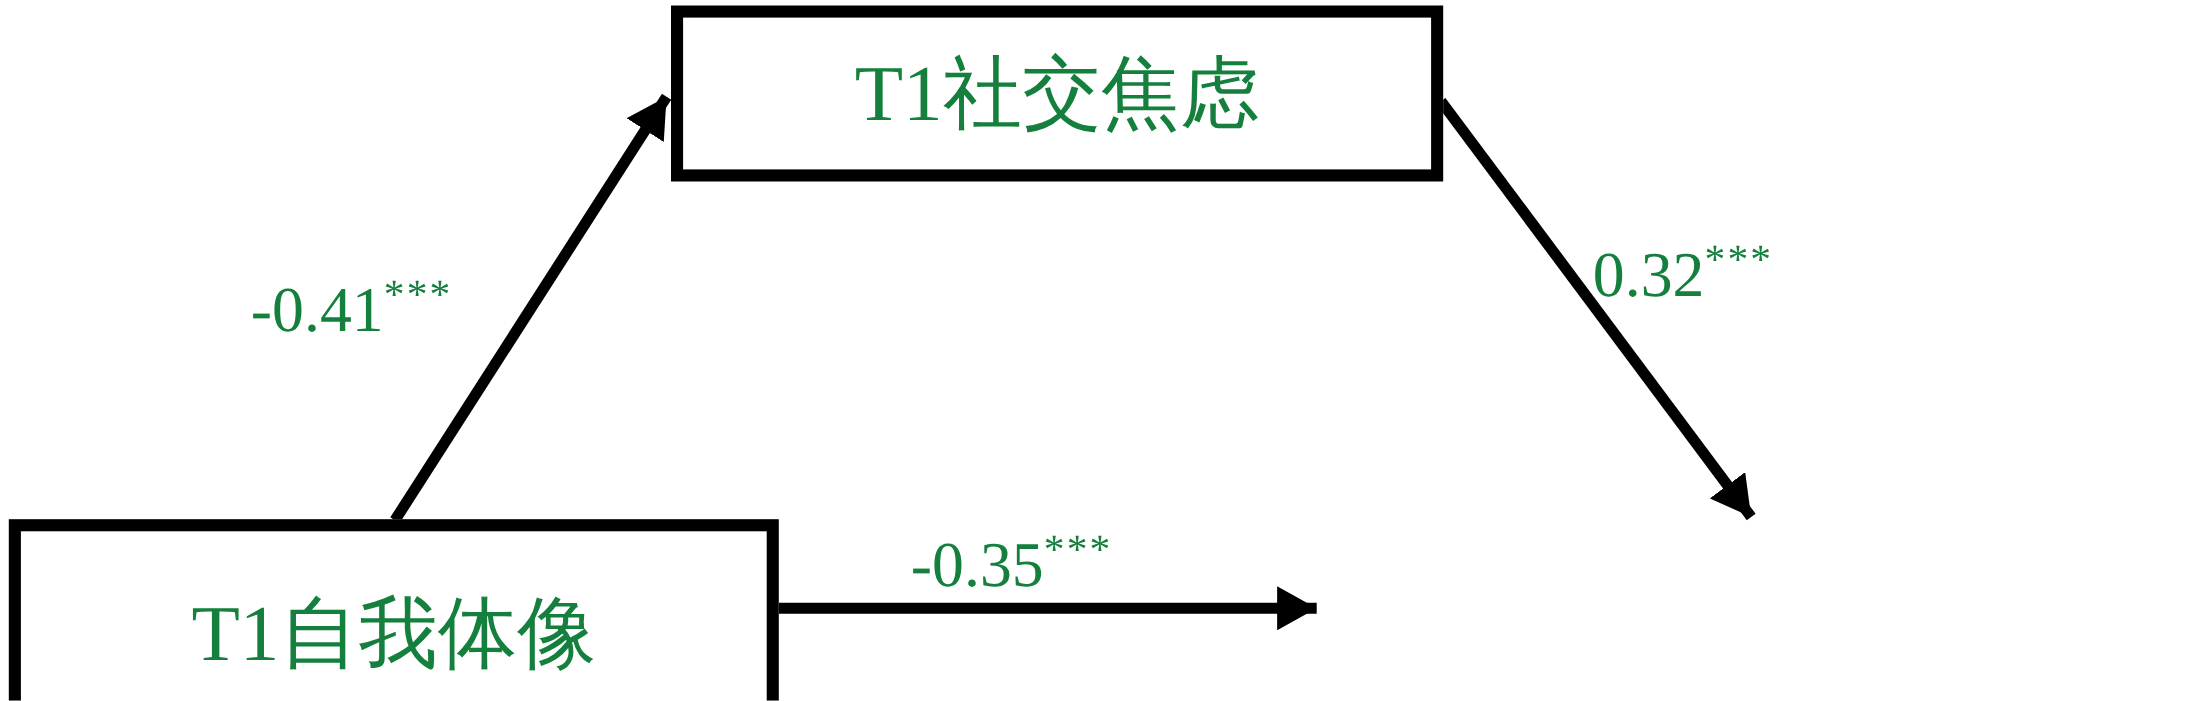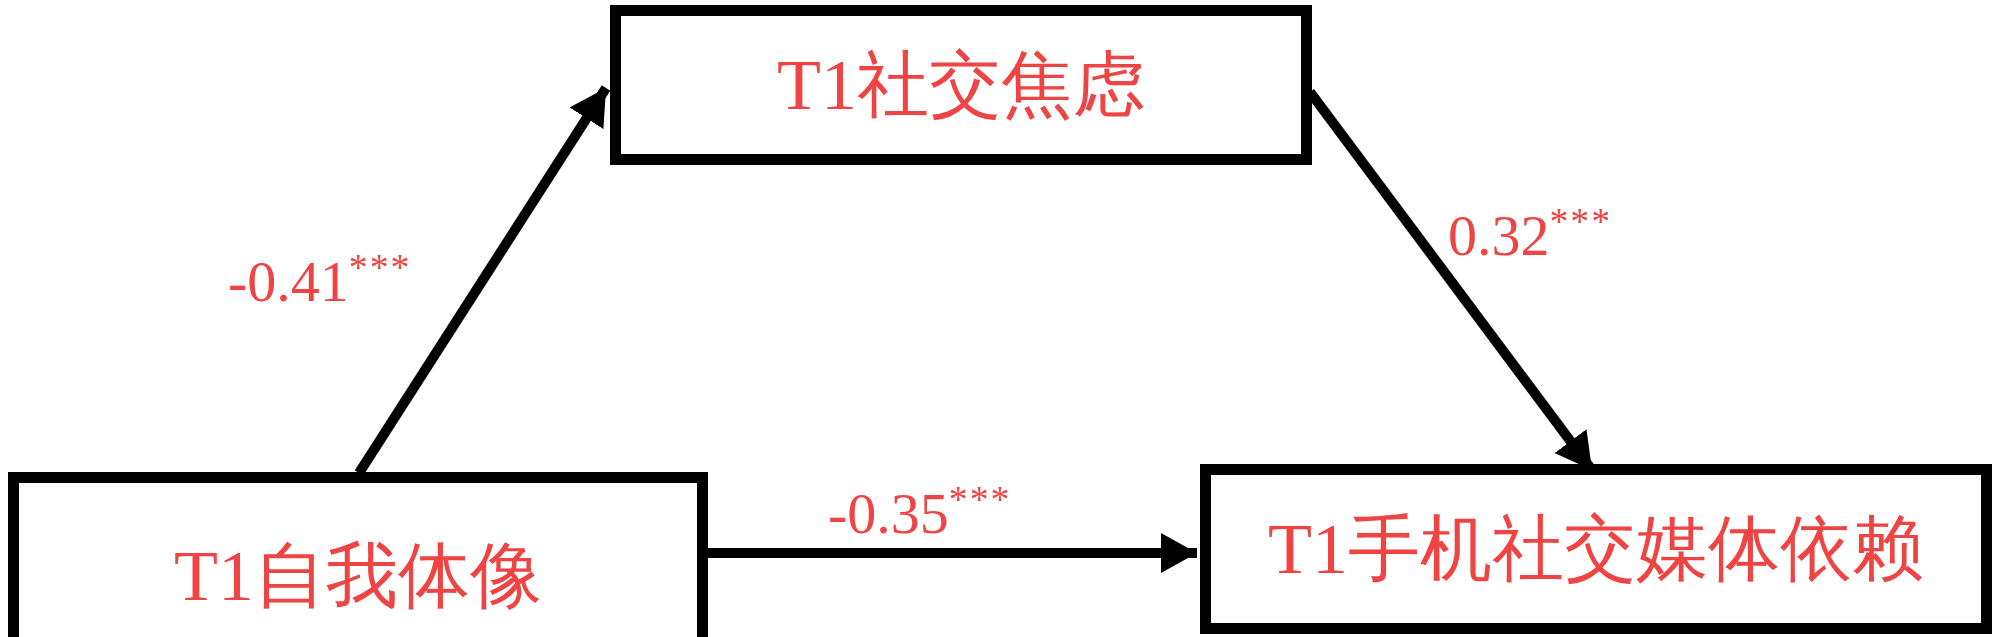--- a/index.html
+++ b/index.html
@@ -7,21 +7,21 @@
     padding: 0;
     background: #ffffff;
   }
   .stage {
     position: relative;
     width: 2000px;
     height: 637px;
     background: #ffffff;
     overflow: hidden;
     font-family: "Liberation Serif", "DejaVu Serif", serif;
-    color: #ef4444;
+    color: #15803d;
   }
   .arrows-layer {
     position: absolute;
     left: 0;
     top: 0;
     width: 2000px;
     height: 637px;
   }
   .arrows-layer line {
     stroke: #000000;
@@ -64,21 +64,21 @@
     white-space: nowrap;
   }
   .coef sup {
     font-size: 65%;
     vertical-align: baseline;
     position: relative;
     top: -0.55em;
     letter-spacing: 2px;
   }
   .coef-a { left: 228px; top: 250px; }
-  .coef-b { left: 1448px; top: 204px; text-align: right; }
+  .coef-b { left: 1448px; top: 218px; text-align: right; }
   .coef-c { left: 828px; top: 482px; }
 </style>
 </head>
 <body>
 
 <div class="stage">
 
   <svg class="arrows-layer" viewBox="0 0 2000 637" xmlns="http://www.w3.org/2000/svg">
     <defs>
       <marker id="arrowhead" viewBox="0 0 36 40" refX="36" refY="20" markerUnits="userSpaceOnUse" markerWidth="36" markerHeight="40" orient="auto">
@@ -91,23 +91,20 @@
   </svg>
 
   <div class="node node-mediator">
     <span>T1社交焦虑</span>
   </div>
 
   <div class="node node-predictor">
     <span>T1自我体像</span>
   </div>
 
-  <div class="node node-outcome">
-    <span>T1手机社交媒体依赖</span>
-  </div>
 
   <div class="coef coef-a">
     <span>-0.41</span><sup>***</sup>
   </div>
 
   <div class="coef coef-b">
     <span>0.32</span><sup>***</sup>
   </div>
 
   <div class="coef coef-c">

